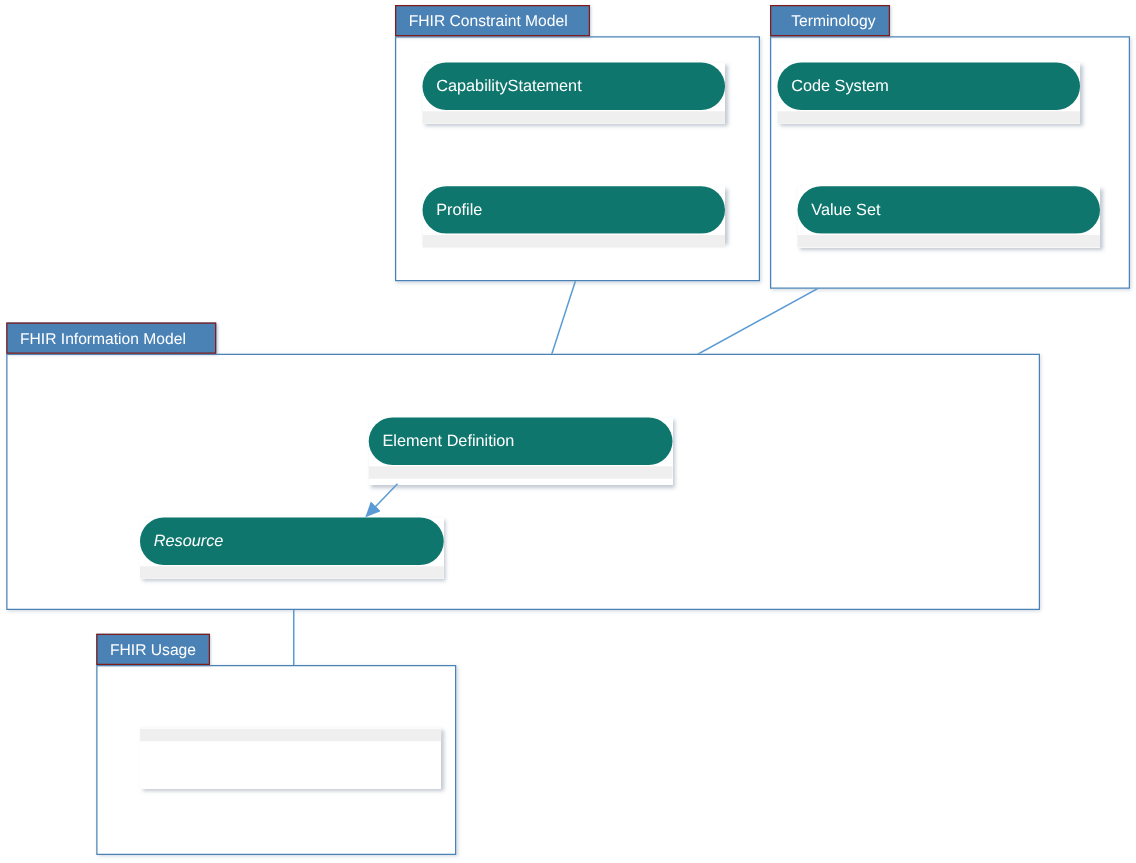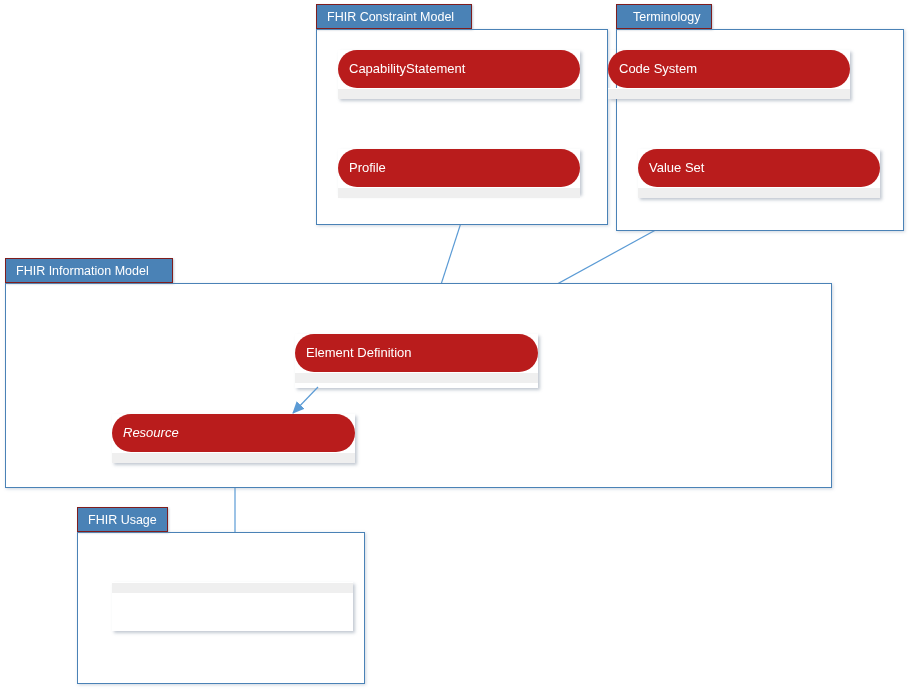--- a/index.html
+++ b/index.html
@@ -49,21 +49,21 @@
   }
 
   
   .node {
     position: absolute;
     box-sizing: border-box;
     box-shadow: 2px 2px 3px rgba(120,135,155,0.45);
   }
   .node-head {
     box-sizing: border-box;
-    background: #b91c1c;
+    background: #0f766e;
     color: #ffffff;
     font-size: 13px;
     height: 38px;
     line-height: 38px;
     padding-left: 11px;
     white-space: nowrap;
     overflow: hidden;
     border-radius: 19px;
   }
   .node-foot {
@@ -167,21 +167,21 @@
   <div class="node" style="left:338px; top:50px; width:242px; height:49px;">
     <div class="node-head">CapabilityStatement</div>
     <div class="node-foot"></div>
   </div>
 
   <div class="node" style="left:338px; top:149px; width:242px; height:45px;">
     <div class="node-head">Profile</div>
     <div class="node-foot"></div>
   </div>
 
-  <div class="node" style="left:608px; top:50px; width:242px; height:49px;">
+  <div class="node" style="left:622px; top:50px; width:242px; height:49px;">
     <div class="node-head">Code System</div>
     <div class="node-foot"></div>
   </div>
 
   <div class="node" style="left:638px; top:149px; width:242px; height:49px;">
     <div class="node-head">Value Set</div>
     <div class="node-foot"></div>
   </div>
 
   <div class="node" style="left:295px; top:334px; width:243px; height:54px;">

